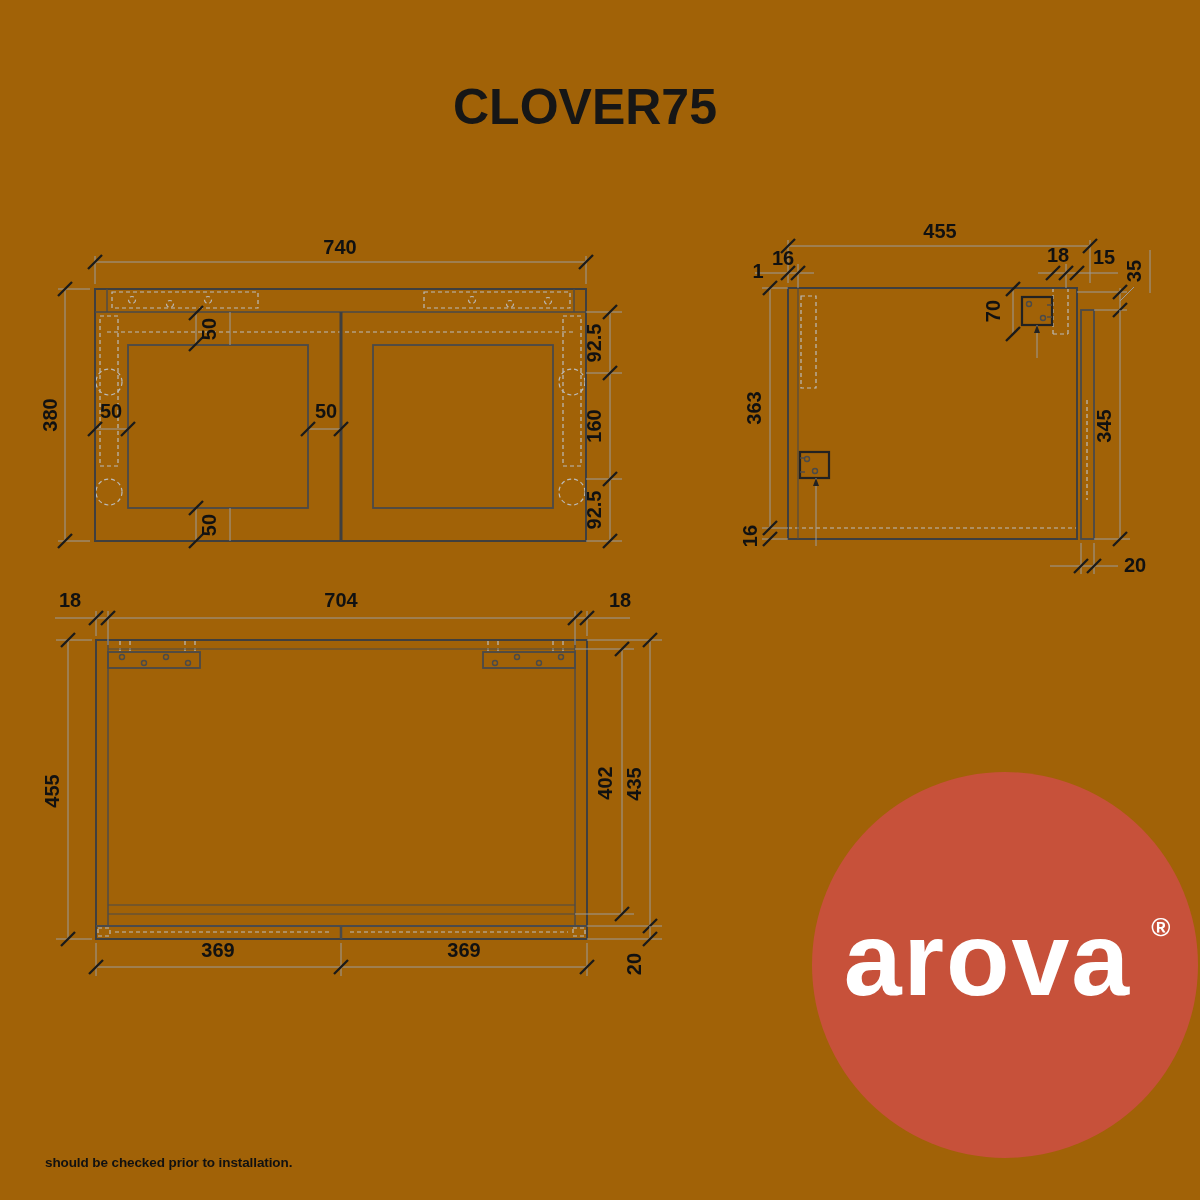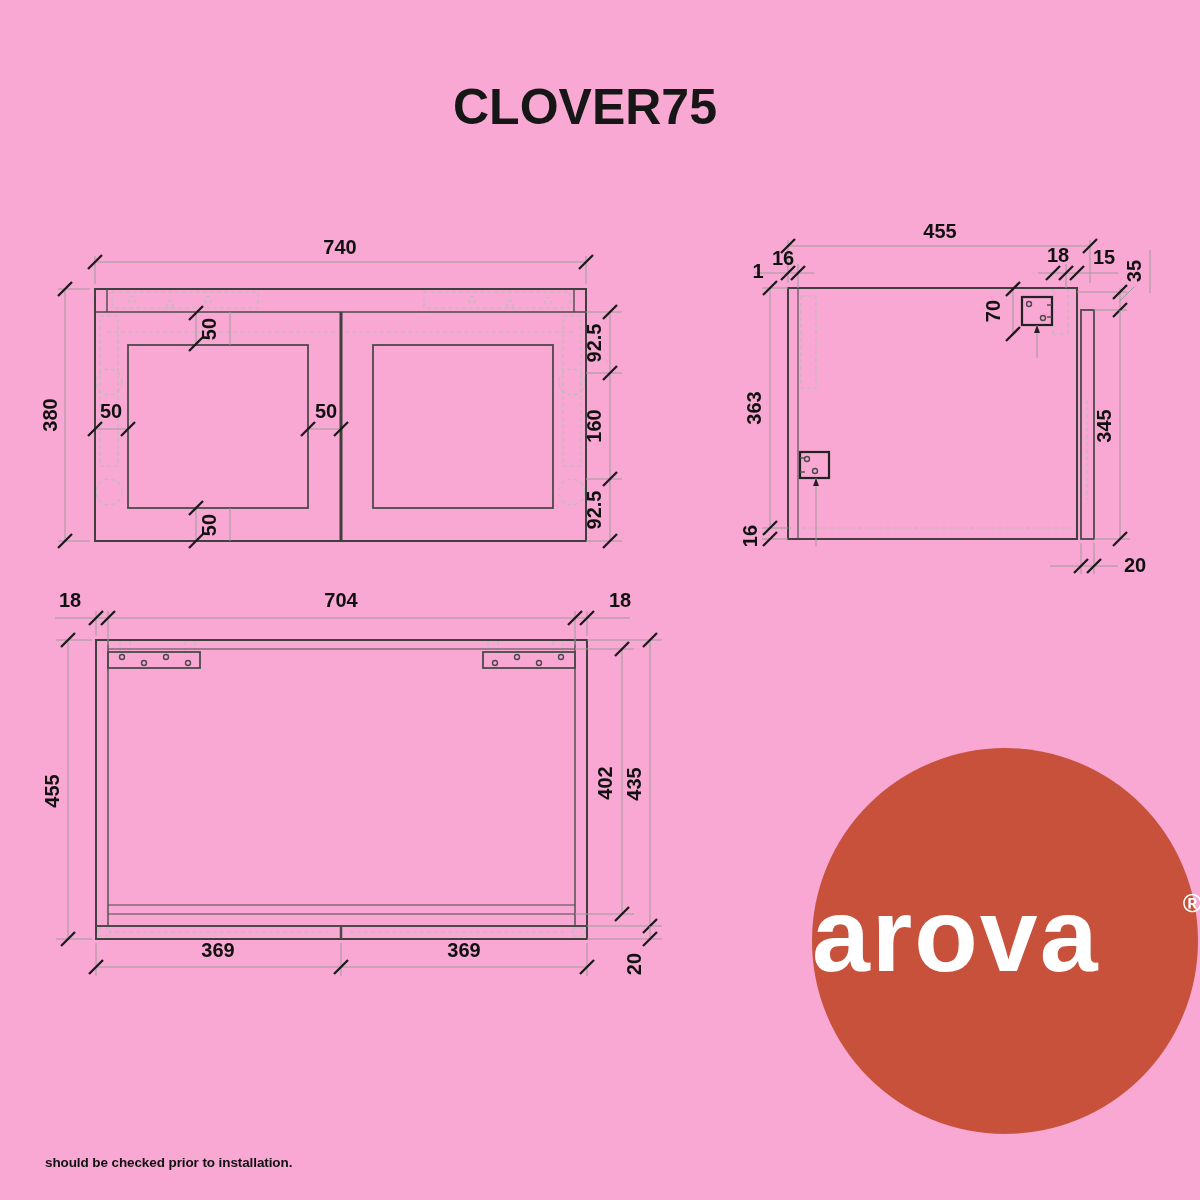--- a/index.html
+++ b/index.html
@@ -1,30 +1,30 @@
 <!DOCTYPE html>
 <html><head>
 <meta charset="utf-8">
 <style>
   html,body{margin:0;padding:0;background:#ffffff;}
-  .page{position:relative;width:1200px;height:1200px;background:#f9a8d4;overflow:hidden;
+  .page{position:relative;width:1200px;height:1200px;background:#a16207;overflow:hidden;
         font-family:"Liberation Sans", sans-serif;}
   .title{position:absolute;left:0;top:78px;width:1170px;text-align:center;
          font-size:50px;font-weight:bold;letter-spacing:0px;color:#161616;}
   .drawing{position:absolute;left:0;top:0;}
   
   .ol{stroke:#3f3f3f;fill:none;stroke-width:2;}
   .il{stroke:#4a4a4a;fill:none;stroke-width:1.4;}
   .hl{stroke:#222;fill:none;stroke-width:2.2;}
   .dl{stroke:#9b9b9b;fill:none;stroke-width:1;}
   .tk{stroke:#1a1a1a;stroke-width:2.3;}
   .dsh{stroke:#bcbcbc;fill:none;stroke-width:1.2;stroke-dasharray:4 3;}
   .dimtxt{font-family:"Liberation Sans",sans-serif;font-size:20px;font-weight:bold;fill:#111;}
-  .logo{position:absolute;left:812px;top:748px;width:386px;height:386px;border-radius:50%;
-        background:#c7513a;display:flex;align-items:center;justify-content:space-between;gap:16px;}
+  .logo{position:absolute;left:812px;top:772px;width:386px;height:386px;border-radius:50%;
+        background:#c7513a;display:flex;align-items:center;justify-content:center;gap:16px;}
   .logo-text{color:#ffffff;font-size:104px;font-weight:bold;letter-spacing:2px;
              line-height:1;position:relative;top:-6px;}
   .logo-reg{color:#ffffff;font-size:26px;font-weight:bold;vertical-align:super;
             position:relative;top:-38px;left:4px;}
   .footer{position:absolute;left:45px;top:1153px;width:1130px;
           font-size:13.5px;font-weight:bold;color:#111;line-height:1.45;letter-spacing:-0.1px;}
 </style>
 </head>
 <body>
 

